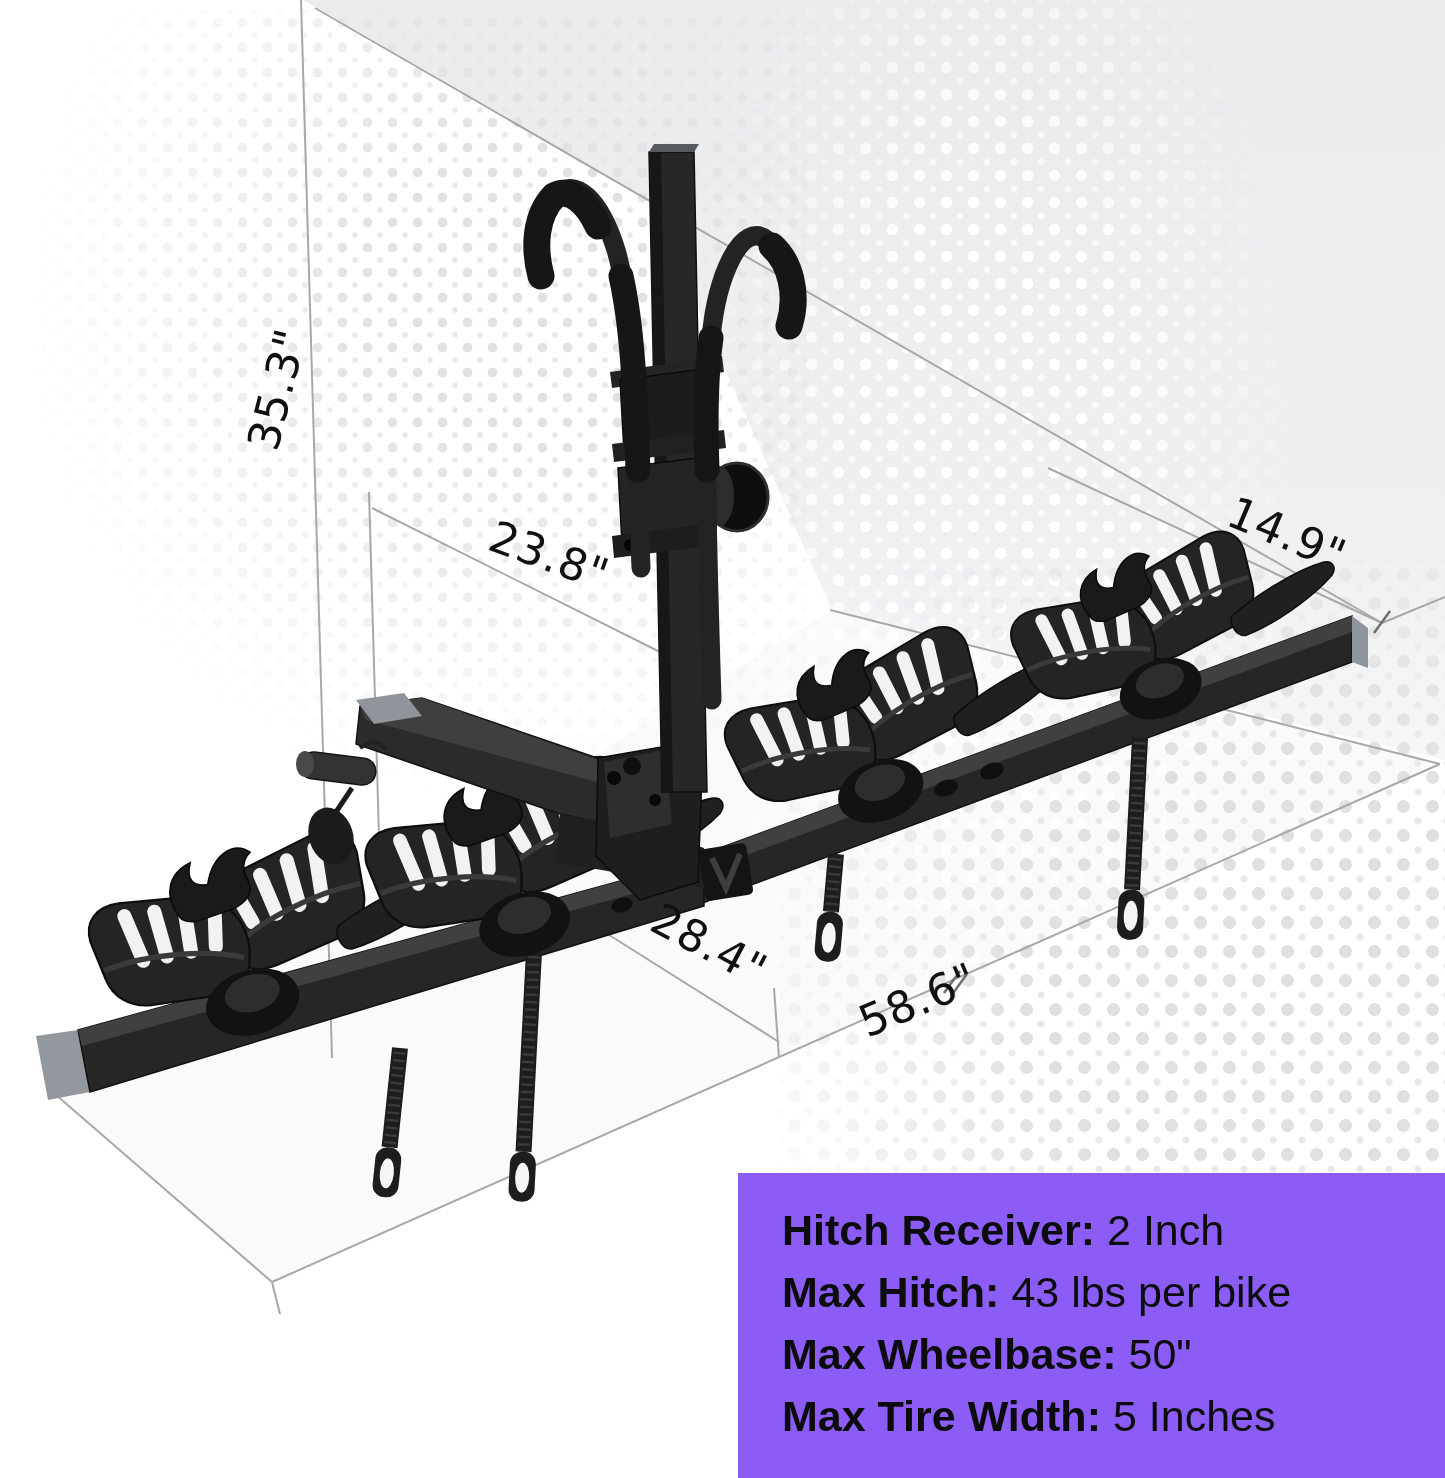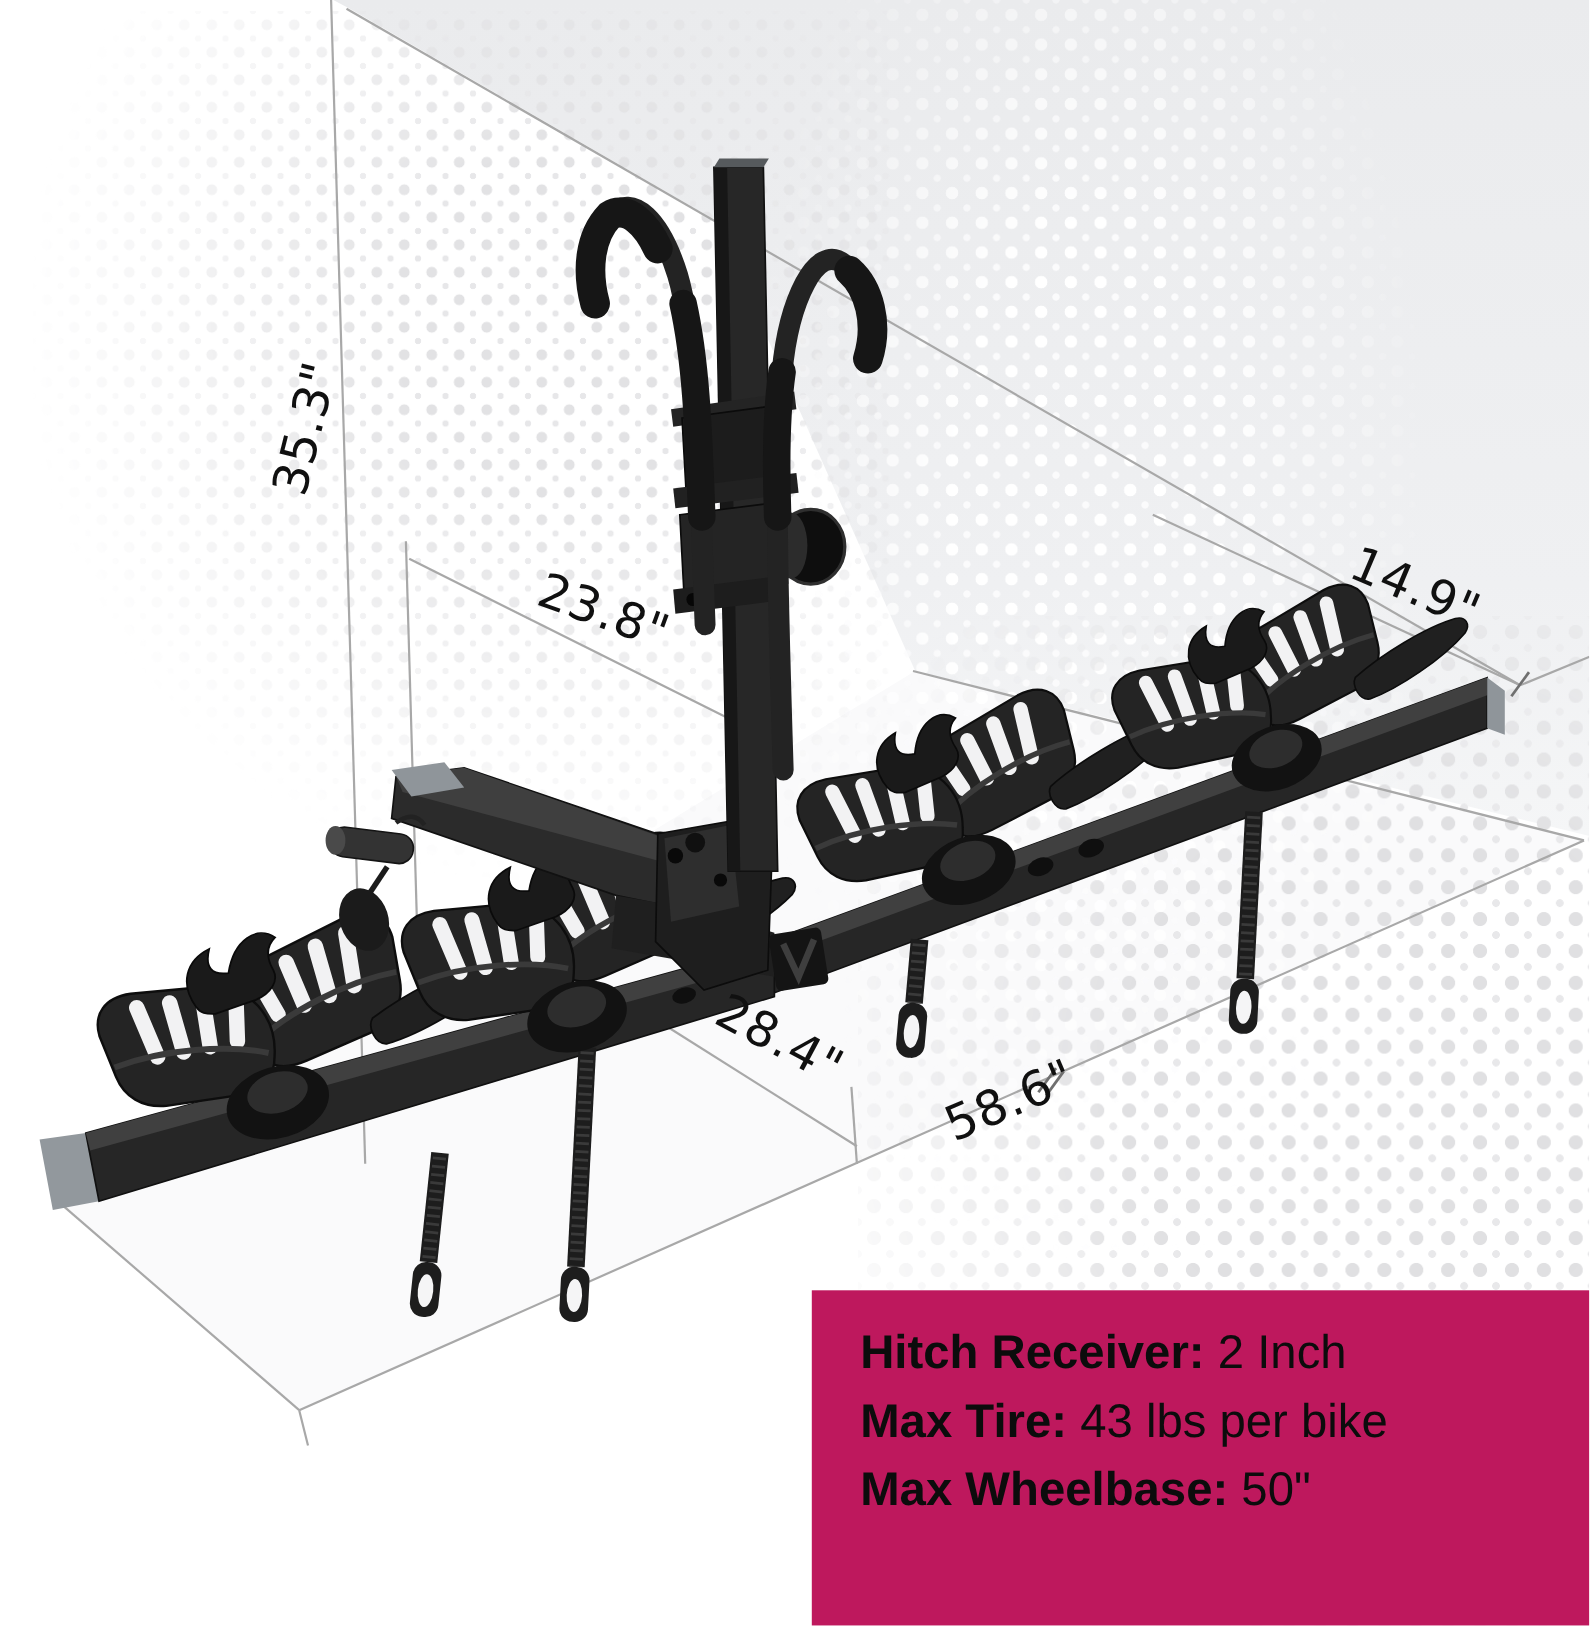--- a/index.html
+++ b/index.html
@@ -40,21 +40,21 @@
     mask-image: radial-gradient(ellipse at 72% 45%, #000 35%, transparent 82%);
   }
   svg.scene { position:absolute; inset:0; }
   .dim-label {
     font-family:"DejaVu Sans", sans-serif;
     font-size:44px; fill:#101010; letter-spacing:1px;
   }
   
   .spec-box {
     position:absolute; left:738px; top:1173px; width:707px; height:305px;
-    background:#be185d; box-sizing:border-box;
+    background:#8b5cf6; box-sizing:border-box;
     padding:26px 10px 0 44px; color:#0c0c0c;
   }
   .spec-line { font-size:43px; line-height:62px; white-space:nowrap; }
   .spec-label { font-weight:700; }
   .spec-value { font-weight:400; }
 </style>
 </head>
 <body>
 
 <div class="stage">
@@ -255,22 +255,26 @@
       <text class="dim-label" text-anchor="middle" transform="translate(924 1014) rotate(-23)">58.6"</text>
     </g>
   </svg>
 
   <div class="spec-box">
     <div class="spec-line">
       <span class="spec-label">Hitch Receiver:</span>
       <span class="spec-value">2 Inch</span>
     </div>
     <div class="spec-line">
-      <span class="spec-label">Max Tire:</span>
+      <span class="spec-label">Max Hitch:</span>
       <span class="spec-value">43 lbs per bike</span>
     </div>
     <div class="spec-line">
       <span class="spec-label">Max Wheelbase:</span>
       <span class="spec-value">50"</span>
     </div>
+    <div class="spec-line">
+      <span class="spec-label">Max Tire Width:</span>
+      <span class="spec-value">5 Inches</span>
+    </div>
   </div>
 
 </div>
 
 </body></html>

